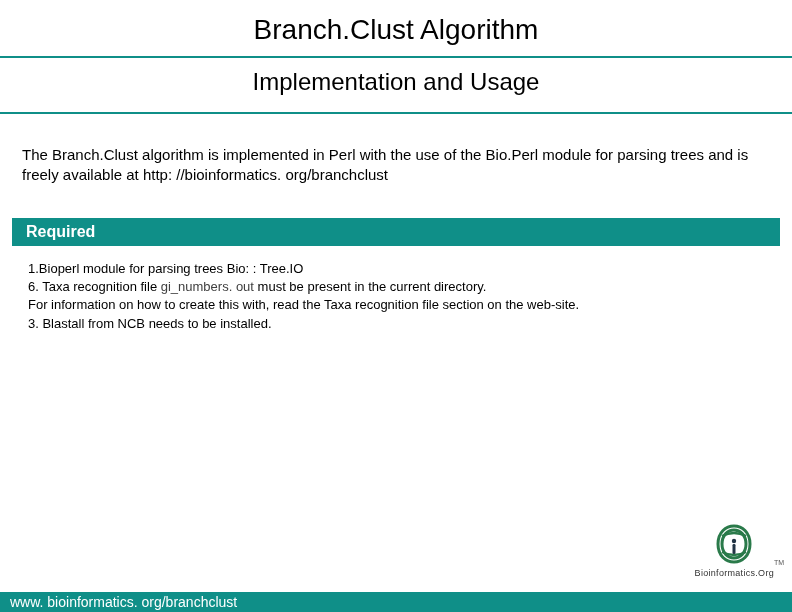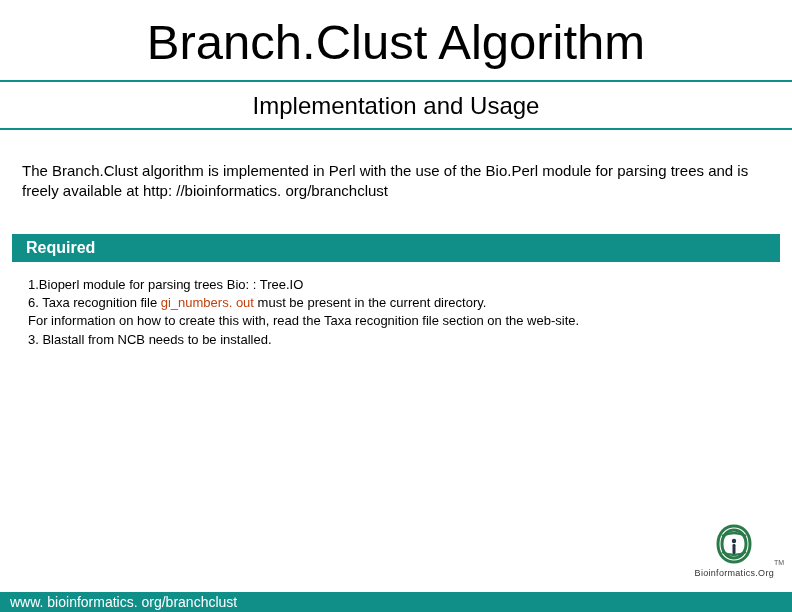--- a/index.html
+++ b/index.html
@@ -7,39 +7,39 @@
     width: 792px;
     height: 612px;
     background: #ffffff;
     font-family: Arial, Helvetica, sans-serif;
     position: relative;
     overflow: hidden;
   }
 
   .page-title {
     text-align: center;
-    font-size: 49px;
+    font-size: 28px;
     font-weight: 400;
     color: #000;
     padding: 14px 0 10px 0;
   }
 
   .hr-line {
     height: 2px;
     background: #0f8f88;
     width: 100%;
   }
 
   .subtitle-band {
     background: #ffffff;
     text-align: center;
     font-size: 24px;
     font-weight: 400;
     color: #000;
-    padding: 10px 0 8px 0;
+    padding: 10px 0 16px 0;
   }
 
   .intro {
     padding: 31px 22px 14px 22px;
     font-size: 15px;
     line-height: 1.3;
     color: #000;
   }
 
   .section-band {
@@ -53,21 +53,21 @@
   }
 
   .required-list {
     padding: 14px 22px 0 28px;
     font-size: 13px;
     line-height: 1.4;
     color: #000;
   }
 
   .highlight {
-    color: #c2410c;
+    color: #404040;
     margin-top: 16px;
   }
 
   .footer-band {
     position: absolute;
     left: 0;
     bottom: 0;
     width: 100%;
     background: #0f8f88;
     color: #ffffff;

